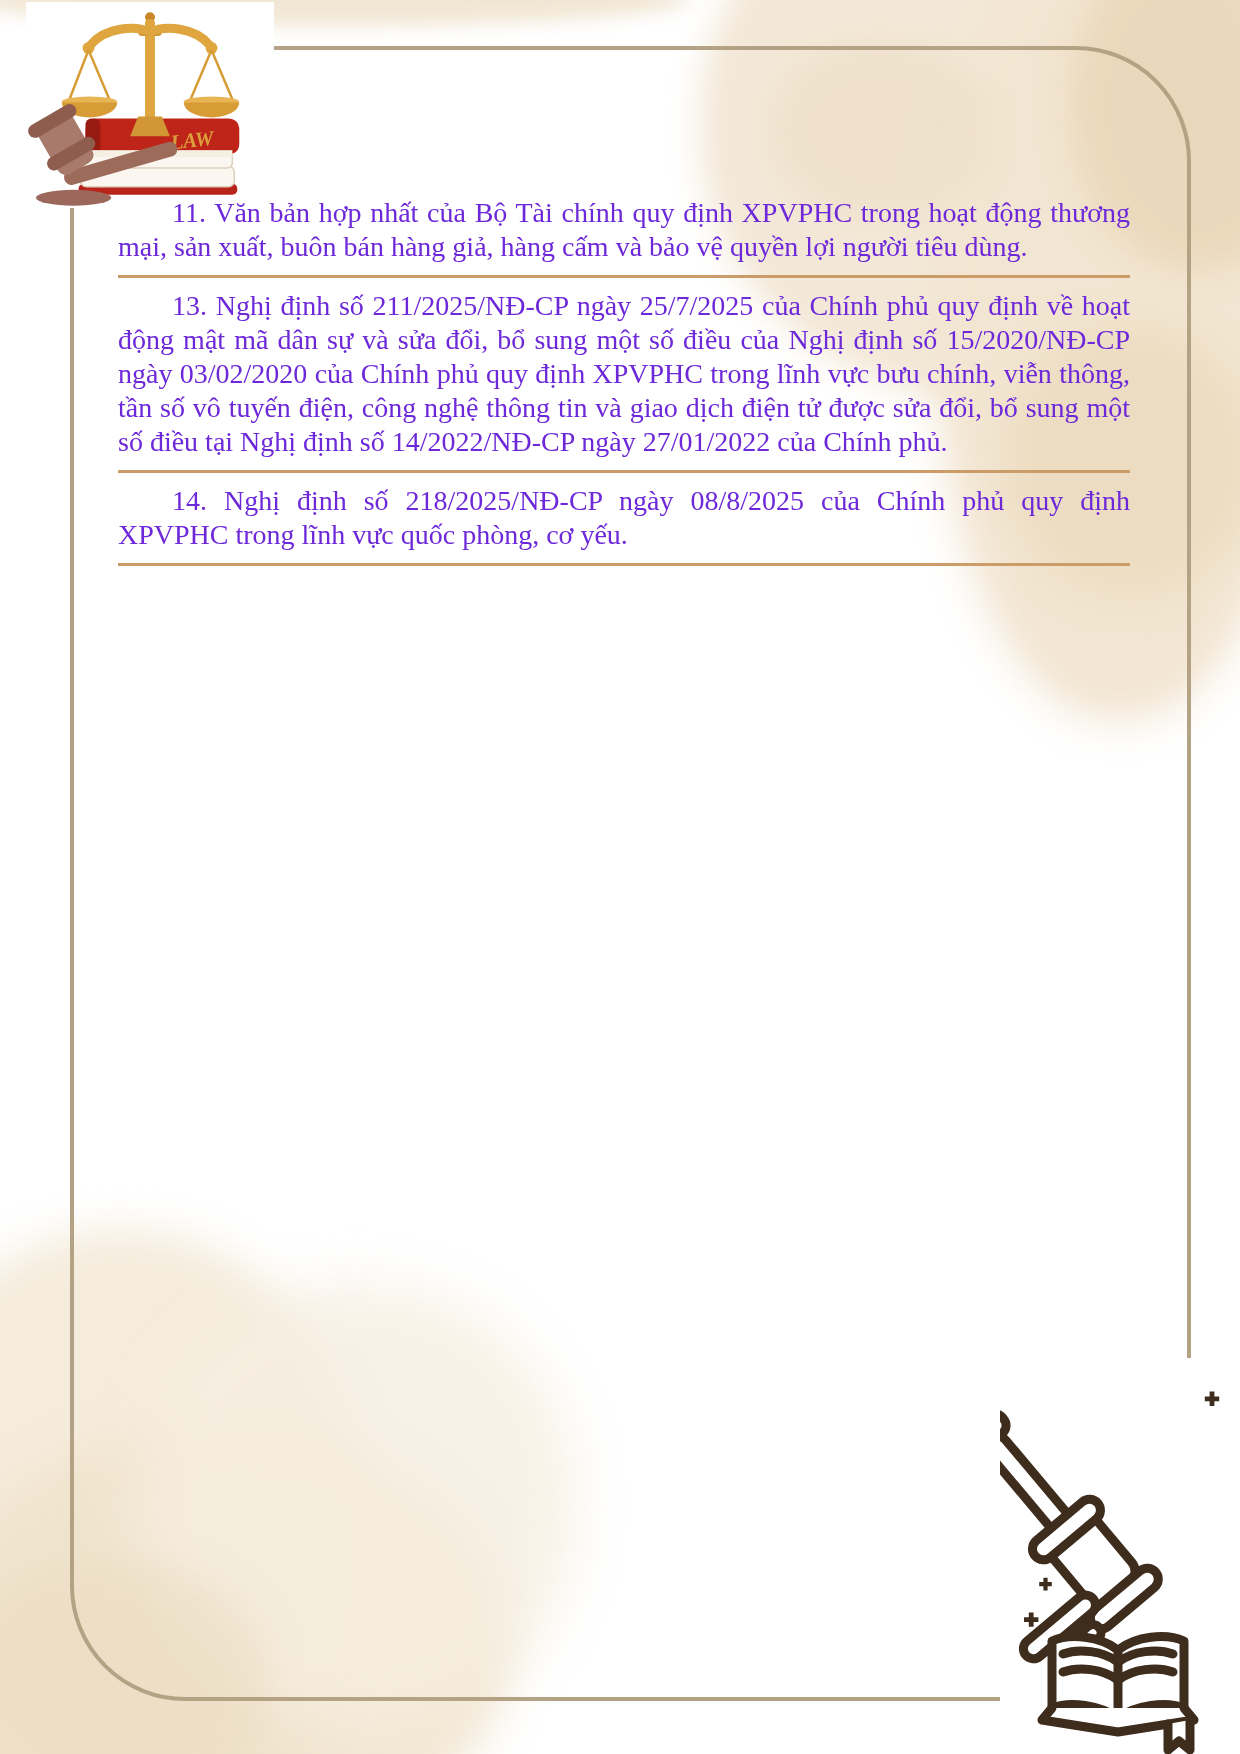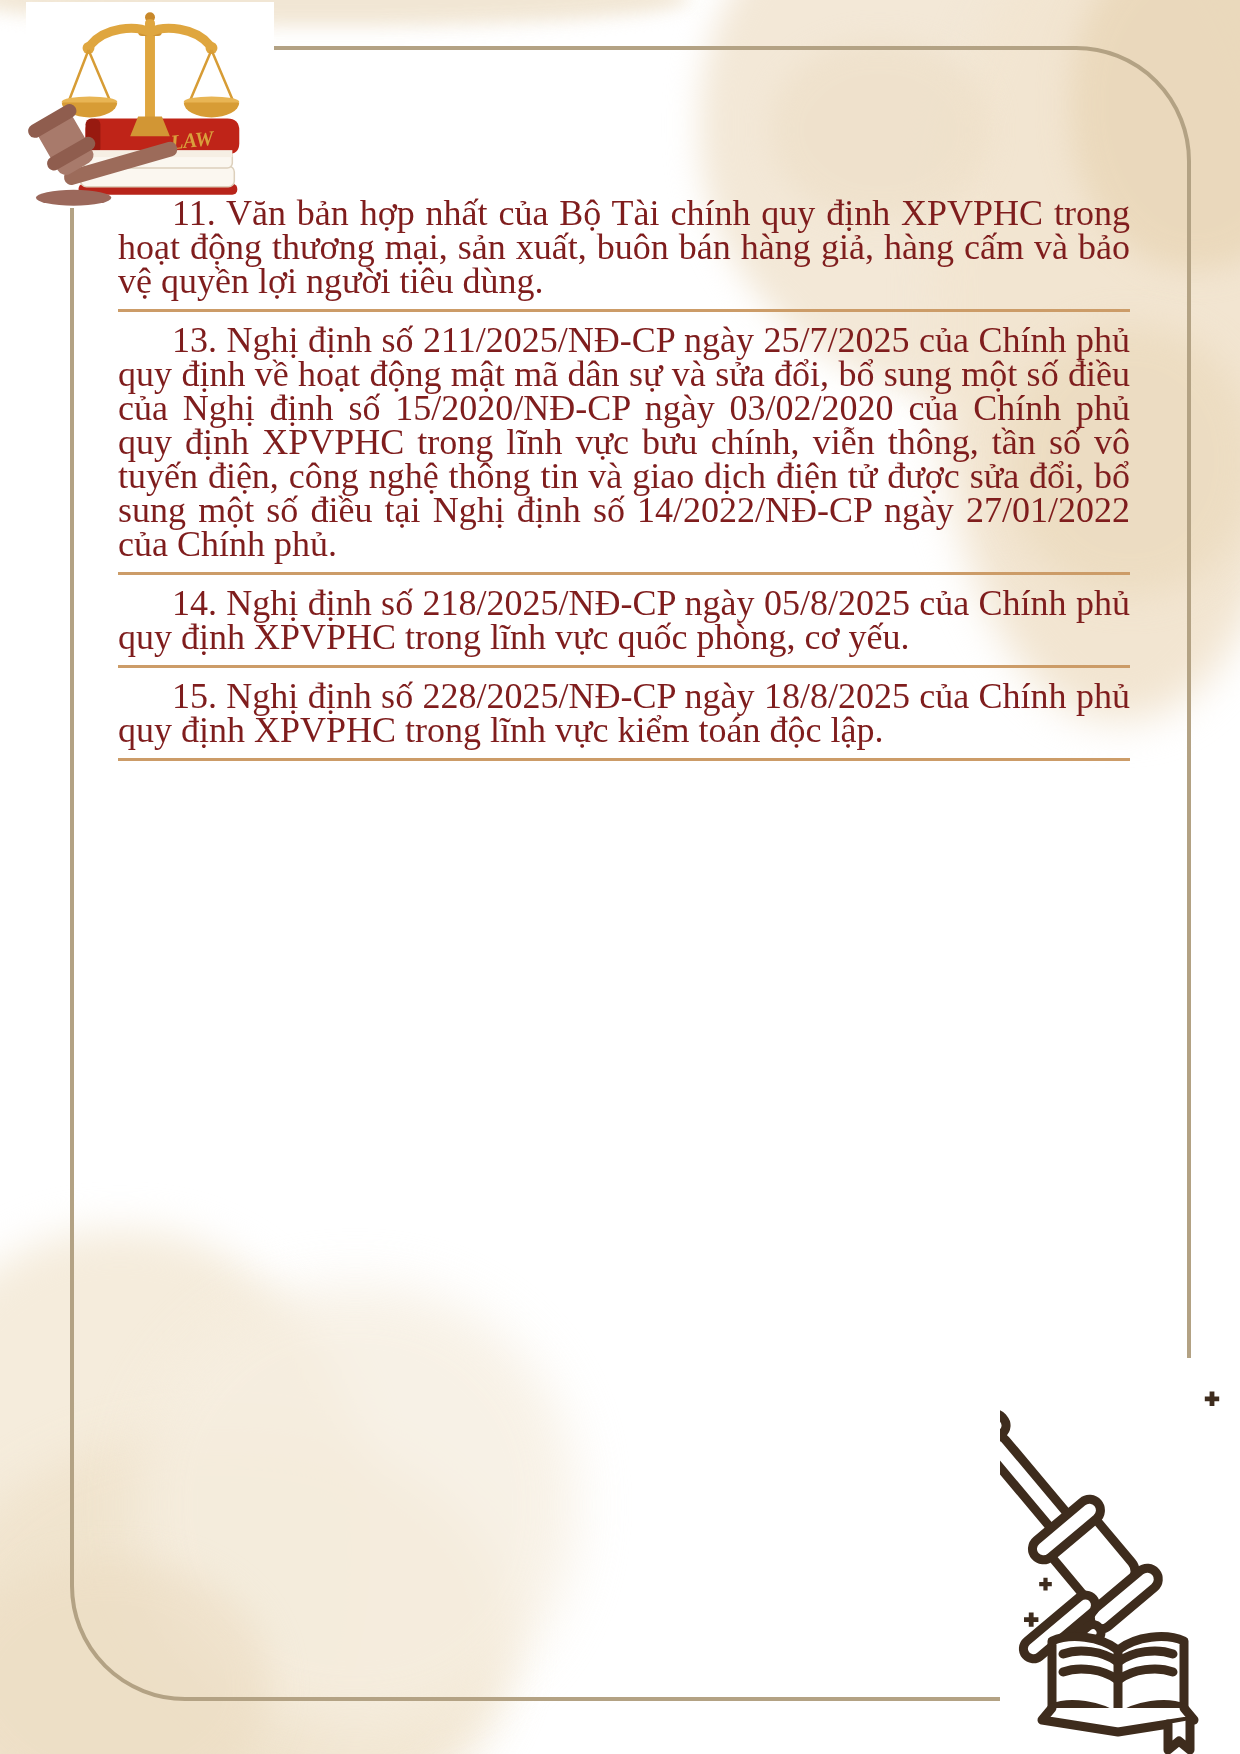--- a/index.html
+++ b/index.html
@@ -42,22 +42,22 @@
     position:absolute;z-index:2;
     left:1000px;top:1358px;width:240px;height:396px;
     background:#ffffff;
   }
   .footer-icon-box svg{width:100%;height:100%;display:block;}
 
   
   .content{
     position:absolute;z-index:3;
     left:118px;top:196px;width:1012px;
-    color:#7f1d1d;
-    font-size:36px;line-height:34px;
+    color:#6d28d9;
+    font-size:28px;line-height:34px;
     text-align:justify;
   }
   .legal-item .item-text{
     margin:0;
     text-indent:54px;
   }
   .legal-item .item-divider{
     height:0;
     border-top:3px solid #cc9c68;
     margin:11px 0 11px 0;
@@ -165,22 +165,18 @@
   <div class="content">
       <div class="legal-item">
         <p class="item-text">11. Văn bản hợp nhất của Bộ Tài chính quy định XPVPHC trong hoạt động thương mại, sản xuất, buôn bán hàng giả, hàng cấm và bảo vệ quyền lợi người tiêu dùng.</p>
         <div class="item-divider"></div>
       </div>
       <div class="legal-item">
         <p class="item-text">13. Nghị định số 211/2025/NĐ-CP ngày 25/7/2025 của Chính phủ quy định về hoạt động mật mã dân sự và sửa đổi, bổ sung một số điều của Nghị định số 15/2020/NĐ-CP ngày 03/02/2020 của Chính phủ quy định XPVPHC trong lĩnh vực bưu chính, viễn thông, tần số vô tuyến điện, công nghệ thông tin và giao dịch điện tử được sửa đổi, bổ sung một số điều tại Nghị định số 14/2022/NĐ-CP ngày 27/01/2022 của Chính phủ.</p>
         <div class="item-divider"></div>
       </div>
       <div class="legal-item">
-        <p class="item-text">14. Nghị định số 218/2025/NĐ-CP ngày 05/8/2025 của Chính phủ quy định XPVPHC trong lĩnh vực quốc phòng, cơ yếu.</p>
-        <div class="item-divider"></div>
-      </div>
-      <div class="legal-item">
-        <p class="item-text">15. Nghị định số 228/2025/NĐ-CP ngày 18/8/2025 của Chính phủ quy định XPVPHC trong lĩnh vực kiểm toán độc lập.</p>
+        <p class="item-text">14. Nghị định số 218/2025/NĐ-CP ngày 08/8/2025 của Chính phủ quy định XPVPHC trong lĩnh vực quốc phòng, cơ yếu.</p>
         <div class="item-divider"></div>
       </div>
     </div>
 
 </div>
 
 </body></html>

